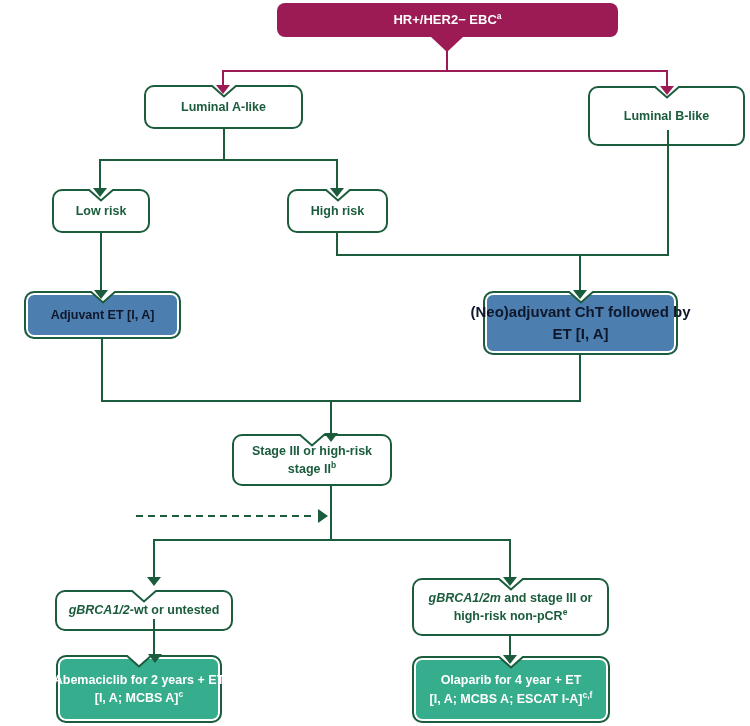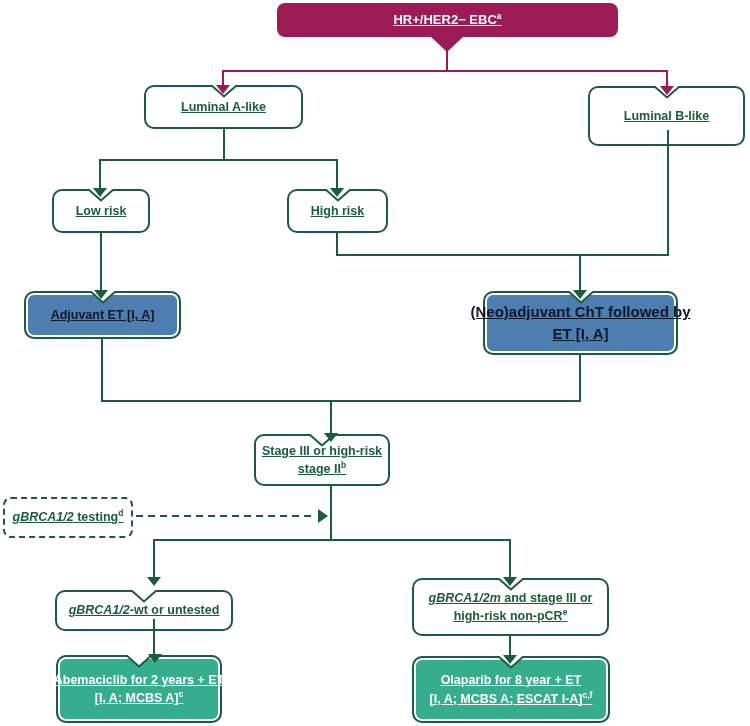--- a/index.html
+++ b/index.html
@@ -11,21 +11,21 @@
   }
   html,body{margin:0;padding:0;background:var(--bg);}
   #canvas{
     position:relative;width:750px;height:726px;background:var(--bg);
     font-family:"Liberation Sans",sans-serif;overflow:hidden;
   }
   .box{
     position:absolute;box-sizing:border-box;
     border:2px solid var(--green);border-radius:10px;background:#fff;
     display:flex;align-items:center;justify-content:center;text-align:center;
-    color:var(--green);font-weight:bold;font-size:12.5px;line-height:1.45;text-decoration:underline;
+    color:var(--green);font-weight:bold;font-size:12.5px;line-height:1.45;
   }
   .box .lbl{white-space:nowrap;padding:0 3px;}
   .box.fs12 .lbl{font-size:15px;}
   .box.maroon-box{
     background:var(--maroon);border:none;border-radius:8px;color:#fff;font-size:13px;
   }
   .box.blue{background:var(--blue);color:#0f172a;border-width:2.5px;box-shadow:inset 0 0 0 2px #fff;}
   .box.teal{background:var(--teal);color:#fff;border-width:2.5px;box-shadow:inset 0 0 0 2px #fff;}
   .box.dashed{border-style:dashed;border-radius:8px;}
   sup{font-size:8.5px;line-height:0;vertical-align:super;}
@@ -119,31 +119,28 @@
   </div>
 
   <div class="box blue fs12" style="left:483px;top:291px;width:195px;height:64px">
     <svg class="notch" width="28" height="14" viewBox="0 0 28 14">
       <path class="cut" d="M1,0 L14,12 L27,0 Z"></path>
       <path class="vline" d="M1,0 L14,11.5 L27,0"></path>
     </svg>
     <div class="lbl"><span>(Neo)adjuvant ChT followed by</span><br><span>ET [I, A]</span></div>
   </div>
 
-  <div class="box" style="left:254px;top:434px;width:136px;height:52px">
+  <div class="box" style="left:232px;top:434px;width:160px;height:52px">
     <svg class="notch" width="28" height="14" viewBox="0 0 28 14">
       <path class="cut" d="M1,0 L14,12 L27,0 Z"></path>
       <path class="vline" d="M1,0 L14,11.5 L27,0"></path>
     </svg>
     <div class="lbl"><span>Stage III or high-risk</span><br><span>stage II</span><sup>b</sup></div>
   </div>
 
-  <div class="box dashed" style="left:3px;top:497px;width:130px;height:41px">
-    <div class="lbl"><span style="font-style: italic;">gBRCA1/2</span><span> testing</span><sup>d</sup></div>
-  </div>
 
   <div class="box" style="left:55px;top:590px;width:178px;height:41px">
     <svg class="notch" width="28" height="14" viewBox="0 0 28 14">
       <path class="cut" d="M1,0 L14,12 L27,0 Z"></path>
       <path class="vline" d="M1,0 L14,11.5 L27,0"></path>
     </svg>
     <div class="lbl"><span style="font-style: italic;">gBRCA1/2</span><span>-wt or untested</span></div>
   </div>
 
   <div class="box" style="left:412px;top:578px;width:197px;height:58px">
@@ -160,16 +157,16 @@
       <path class="vline" d="M1,0 L14,11.5 L27,0"></path>
     </svg>
     <div class="lbl"><span>Abemaciclib for 2 years + ET</span><br><span>[I, A; MCBS A]</span><sup>c</sup></div>
   </div>
 
   <div class="box teal" style="left:412px;top:656px;width:198px;height:67px">
     <svg class="notch" width="28" height="14" viewBox="0 0 28 14">
       <path class="cut" d="M1,0 L14,12 L27,0 Z"></path>
       <path class="vline" d="M1,0 L14,11.5 L27,0"></path>
     </svg>
-    <div class="lbl"><span>Olaparib for 8 year + ET</span><br><span>[I, A; MCBS A; ESCAT I-A]</span><sup>c,f</sup></div>
+    <div class="lbl"><span>Olaparib for 4 year + ET</span><br><span>[I, A; MCBS A; ESCAT I-A]</span><sup>c,f</sup></div>
   </div>
 
 </div>
 
 </body></html>

